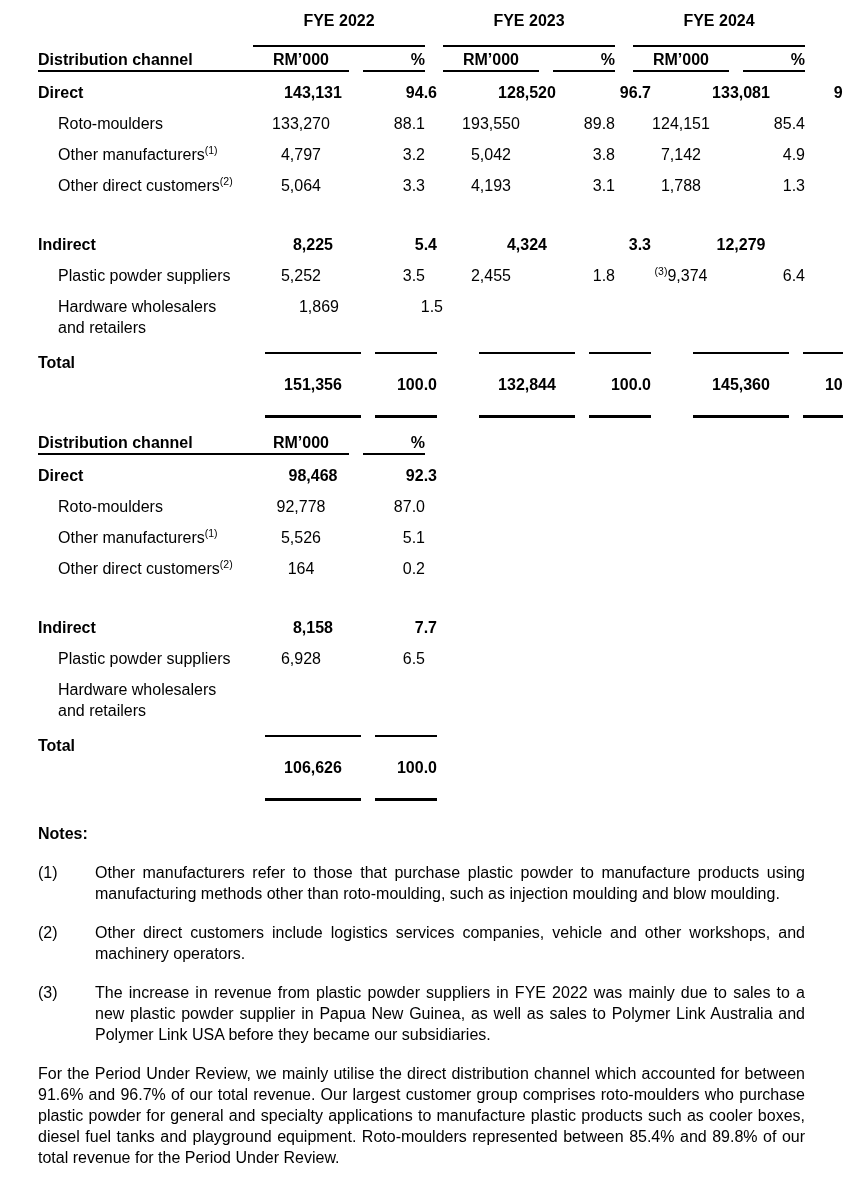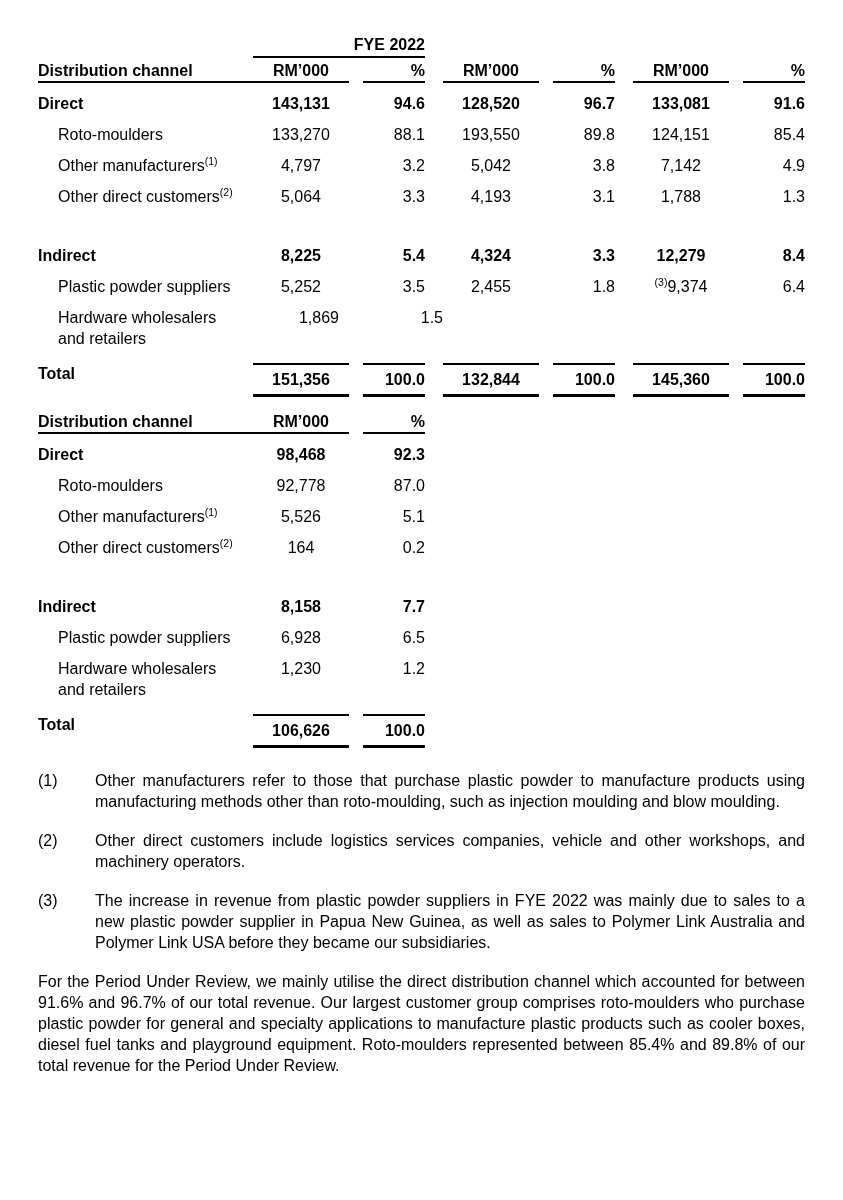--- a/index.html
+++ b/index.html
@@ -17,27 +17,27 @@
   .trow { display:flex; line-height:21px; margin-bottom:10px; }
   .year-row { margin-bottom:2px; }
   .head-row { }
   .cell-label { width:215px; flex:0 0 215px; }
   .cell-label.indent { padding-left:20px; }
   .group { display:flex; flex:0 0 172px; width:172px; }
   .amt { width:96px; flex:0 0 96px; text-align:center; white-space:nowrap; }
   .cgap { width:14px; flex:0 0 14px; }
   .pct { width:62px; flex:0 0 62px; text-align:right; white-space:nowrap; }
   .ggap { width:18px; flex:0 0 18px; }
-  .year-head { flex:0 0 172px; width:172px; text-align:right; font-weight:bold;
-               border-bottom:2px solid #000; padding-bottom:1px;margin-top:24px; }
+  .year-head { flex:0 0 172px; width:172px; text-align:center; font-weight:bold;
+               border-bottom:2px solid #000; padding-bottom:14px; }
   .label-spacer { width:215px; flex:0 0 215px; }
   .chead { font-weight:bold; border-bottom:2px solid #000; }
   .hcell { font-weight:bold; border-bottom:2px solid #000; }
-  .bold { font-weight:bold; }
-  .tcell { border-top:2px solid #000; border-bottom:3px solid #000; padding:4px 0; }
+  .bold { font-weight:bold;gap:12px; }
+  .tcell { border-top:2px solid #000; border-bottom:3px solid #000; padding:20px 0; }
   .trow.total-row { margin-bottom:0; }
   .spacer { height:28px; }
   .spacer.small { height:4px; }
   sup { font-size:10.5px; line-height:0; vertical-align:super; }
 
   #t1 { margin-bottom:14px; }
   #t2 { margin-bottom:22px; }
 
   
   .notes-heading { font-weight:bold; line-height:21px; margin-bottom:18px; }
@@ -49,21 +49,23 @@
 </head>
 <body>
 
 <div class="page">
 
   <div class="dtable" id="t1">
       <div class="trow year-row">
         <div class="label-spacer"></div>
         <div class="year-head">FYE 2022</div>
         <div class="ggap"></div>
-        <div class="ggap"></div>
+        <div class="year-head">FYE 2023</div>
+        <div class="ggap"></div>
+        <div class="year-head">FYE 2024</div>
       </div>
       <div class="trow head-row">
         <div class="cell-label chead">Distribution channel</div>
         <div class="group">
           <div class="amt hcell">RM’000</div>
           <div class="cgap"></div>
           <div class="pct hcell">%</div>
         </div>
         <div class="ggap"></div>
         <div class="group">
@@ -285,37 +287,33 @@
       <div class="trow">
         <div class="cell-label indent"><span>Plastic powder suppliers</span></div>
         <div class="group">
           <div class="amt">6,928</div>
           <div class="cgap"></div>
           <div class="pct">6.5</div>
         </div>
       </div>
       <div class="trow">
         <div class="cell-label indent"><span>Hardware wholesalers</span><div>and retailers</div></div>
-        <div class="group">
-          <div class="amt">1,230</div>
-          <div class="cgap"></div>
-          <div class="pct">1.2</div>
-        </div>
       </div>
       <div class="spacer small"></div>
       <div class="trow bold total-row">
         <div class="cell-label"><span>Total</span></div>
         <div class="group">
           <div class="amt tcell">106,626</div>
           <div class="cgap"></div>
           <div class="pct tcell">100.0</div>
         </div>
       </div>
     </div>
 
+  <div class="notes-heading">Notes:</div>
   <div id="notes">
       <div class="note-item">
         <div class="note-num">(1)</div>
         <div class="note-text">Other manufacturers refer to those that purchase plastic powder to manufacture products using manufacturing methods other than roto-moulding, such as injection moulding and blow moulding.</div>
       </div>
       <div class="note-item">
         <div class="note-num">(2)</div>
         <div class="note-text">Other direct customers include logistics services companies, vehicle and other workshops, and machinery operators.</div>
       </div>
       <div class="note-item">

